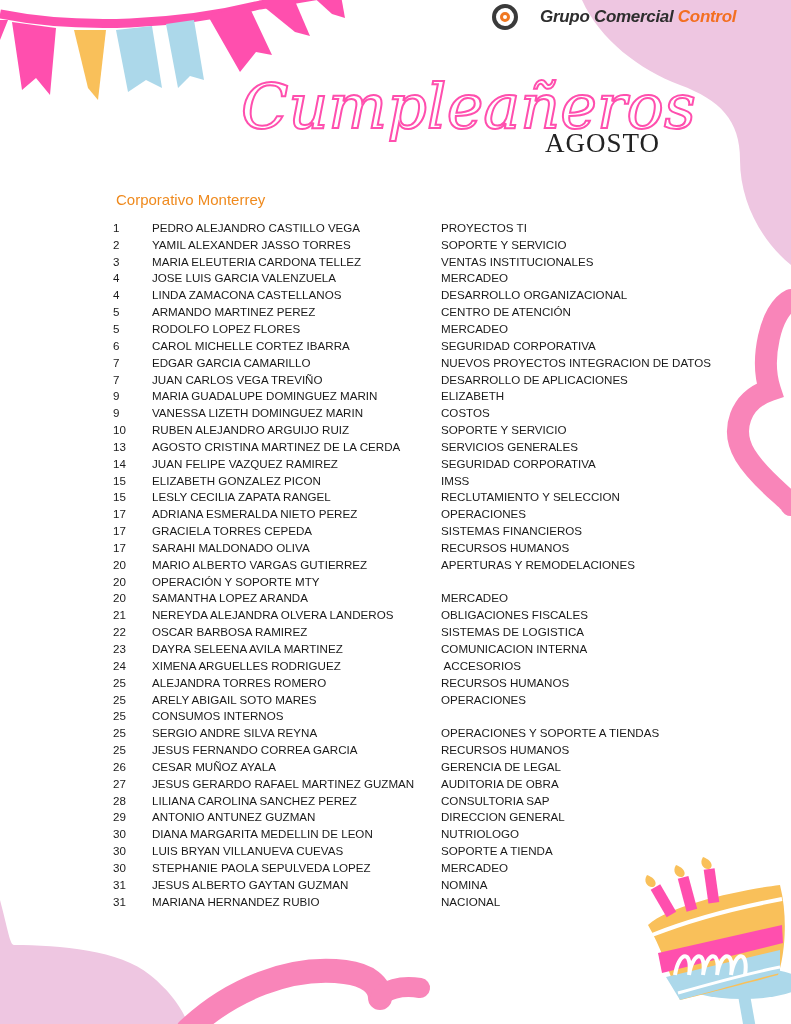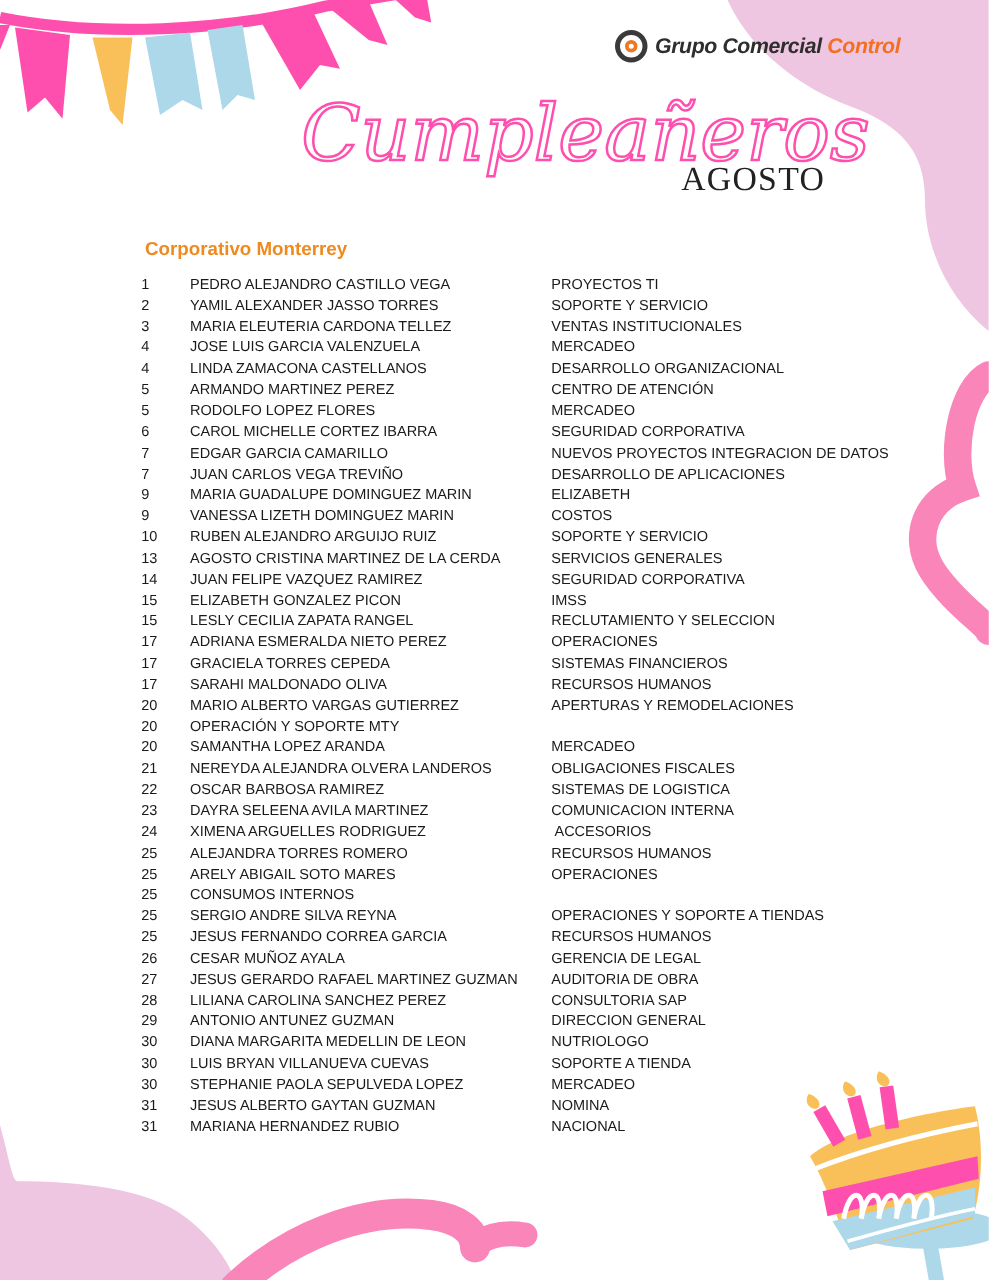--- a/index.html
+++ b/index.html
@@ -1,25 +1,25 @@
 <!DOCTYPE html>
 <html><head>
 <meta charset="utf-8">
 <style>
   html, body { margin:0; padding:0; }
   body { width:791px; height:1024px; position:relative; overflow:hidden; background:#ffffff; font-family:"Liberation Sans", sans-serif; }
   .deco { position:absolute; pointer-events:none; }
-  .logo { position:absolute; left:492px; top:24px; display:flex; align-items:center; gap:6px;text-align:right; }
+  .logo { position:absolute; left:492px; top:4px; display:flex; align-items:center; gap:22px;text-align:right; }
   .logo-mark { width:26px; height:26px; border-radius:50%; border:4px solid #3a3a3a; box-sizing:border-box; display:flex; align-items:center; justify-content:center; background:#fff; }
   .logo-mark .inner { width:10px; height:10px; border-radius:50%; border:3px solid #f07820; box-sizing:border-box; }
   .logo-text { font-family:"Liberation Sans", sans-serif; font-weight:bold; font-style:italic; font-size:17px; color:#2e2e2e; letter-spacing:-0.3px; }
   .logo-text .accent { color:#f36f21; }
   .title-script { position:absolute; left:236px; top:58px; width:470px; height:110px; }
   .title-month { position:absolute; left:545px; top:128px; font-family:Liberation Serif, serif; font-size:27px; color:#222; letter-spacing:1px; font-weight:300; }
-  .section-title { position:absolute; left:116px; top:191px; font-size:15px; font-weight:bold; color:#ef8a1e; }
+  .section-title { position:absolute; left:116px; top:191px; font-size:15px; font-weight:normal; color:#ef8a1e; }
   .list { position:absolute; left:113px; top:219px; width:620px; }
   .row { display:flex; height:16.85px; align-items:center; font-size:11.6px; color:#1a1a1a; }
   .row .day { width:39px; }
   .row .name { width:289px; white-space:nowrap; }
   .row .dept { white-space:pre; }
 </style>
 </head>
 <body>
 
 <svg class="deco" style="left:0;top:0" width="791" height="1024" viewBox="0 0 791 1024">

